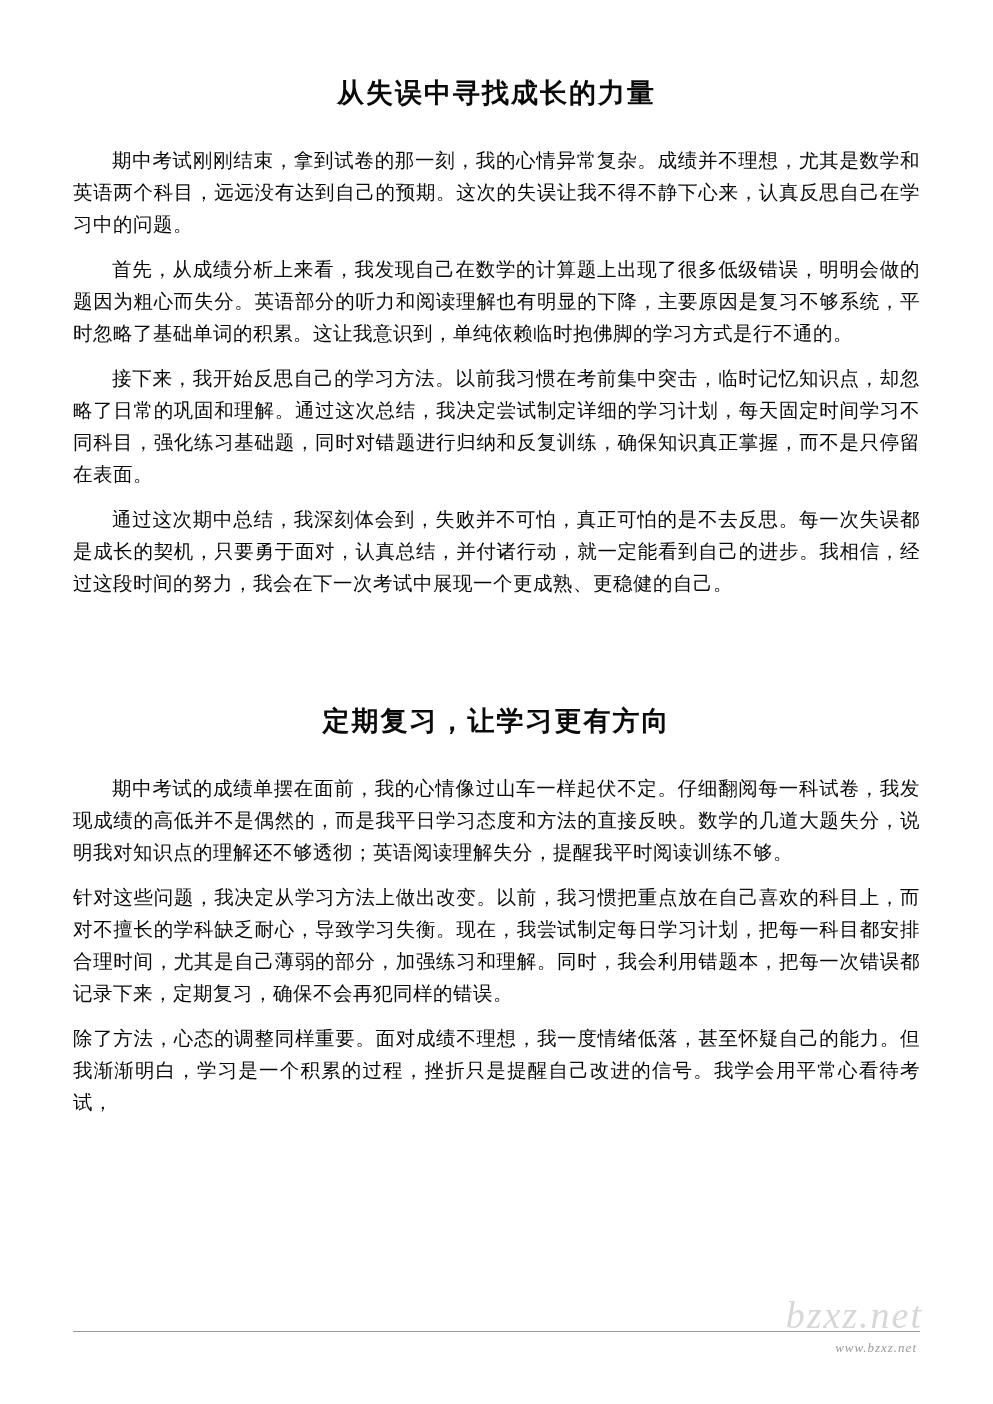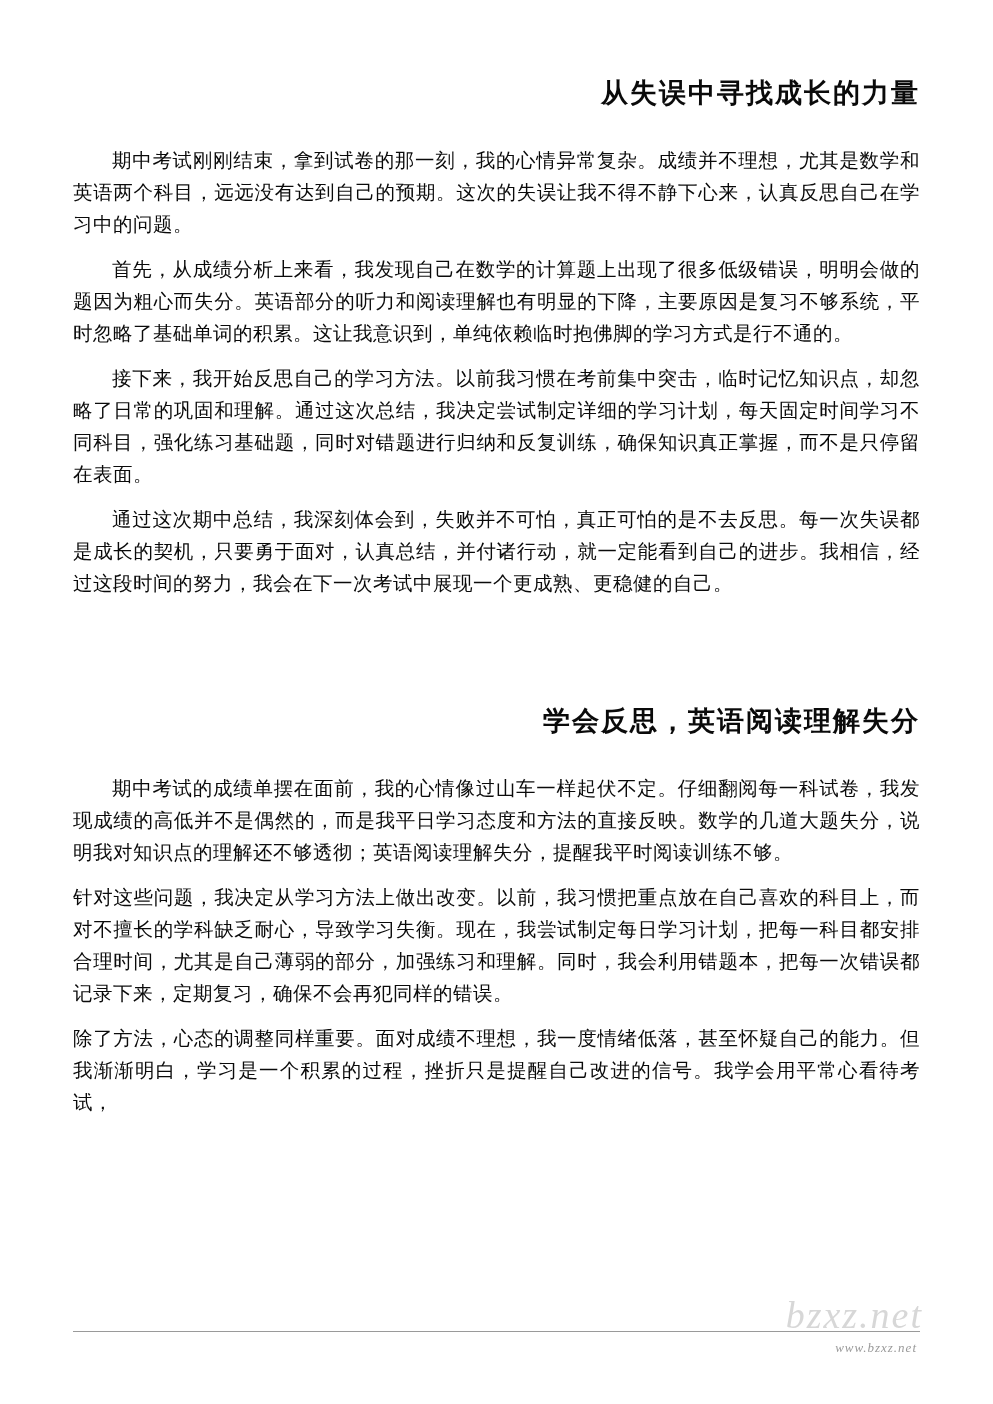--- a/index.html
+++ b/index.html
@@ -12,21 +12,21 @@
     font-family: "Liberation Serif", "DejaVu Serif", serif;
     color: #0a0a0a;
   }
   .page {
     position: absolute;
     inset: 0;
     padding: 58px 73px 0 73px;
     background: #ffffff;
   }
   .essay-title {
-    text-align: right;
+    text-align: center;
     font-size: 27px;
     font-weight: 700;
     letter-spacing: 2px;
     line-height: 1.3;
   }
   .essay-first .essay-title { margin-top: 18px; margin-bottom: 34px; }
   .essay-second .essay-title { margin-top: 104px; margin-bottom: 34px; }
   .para {
     font-size: 19.5px;
     line-height: 32px;
@@ -73,21 +73,21 @@
 
   <section class="essay essay-first">
     <h1 class="essay-title">从失误中寻找成长的力量</h1>
     <p class="para indent">期中考试刚刚结束，拿到试卷的那一刻，我的心情异常复杂。成绩并不理想，尤其是数学和英语两个科目，远远没有达到自己的预期。这次的失误让我不得不静下心来，认真反思自己在学习中的问题。</p>
     <p class="para indent">首先，从成绩分析上来看，我发现自己在数学的计算题上出现了很多低级错误，明明会做的题因为粗心而失分。英语部分的听力和阅读理解也有明显的下降，主要原因是复习不够系统，平时忽略了基础单词的积累。这让我意识到，单纯依赖临时抱佛脚的学习方式是行不通的。</p>
     <p class="para indent">接下来，我开始反思自己的学习方法。以前我习惯在考前集中突击，临时记忆知识点，却忽略了日常的巩固和理解。通过这次总结，我决定尝试制定详细的学习计划，每天固定时间学习不同科目，强化练习基础题，同时对错题进行归纳和反复训练，确保知识真正掌握，而不是只停留在表面。</p>
     <p class="para indent">通过这次期中总结，我深刻体会到，失败并不可怕，真正可怕的是不去反思。每一次失误都是成长的契机，只要勇于面对，认真总结，并付诸行动，就一定能看到自己的进步。我相信，经过这段时间的努力，我会在下一次考试中展现一个更成熟、更稳健的自己。</p>
   </section>
 
   <section class="essay essay-second">
-    <h1 class="essay-title">学会反思，英语阅读理解失分</h1>
+    <h1 class="essay-title">定期复习，让学习更有方向</h1>
     <p class="para indent">期中考试的成绩单摆在面前，我的心情像过山车一样起伏不定。仔细翻阅每一科试卷，我发现成绩的高低并不是偶然的，而是我平日学习态度和方法的直接反映。数学的几道大题失分，说明我对知识点的理解还不够透彻；英语阅读理解失分，提醒我平时阅读训练不够。</p>
     <p class="para">针对这些问题，我决定从学习方法上做出改变。以前，我习惯把重点放在自己喜欢的科目上，而对不擅长的学科缺乏耐心，导致学习失衡。现在，我尝试制定每日学习计划，把每一科目都安排合理时间，尤其是自己薄弱的部分，加强练习和理解。同时，我会利用错题本，把每一次错误都记录下来，定期复习，确保不会再犯同样的错误。</p>
     <p class="para">除了方法，心态的调整同样重要。面对成绩不理想，我一度情绪低落，甚至怀疑自己的能力。但我渐渐明白，学习是一个积累的过程，挫折只是提醒自己改进的信号。我学会用平常心看待考试，</p>
   </section>
 
   <div class="watermark-large">bzxz.net</div>
   <hr class="footer-divider">
   <div class="site-url">www.bzxz.net</div>
 
 </div>

